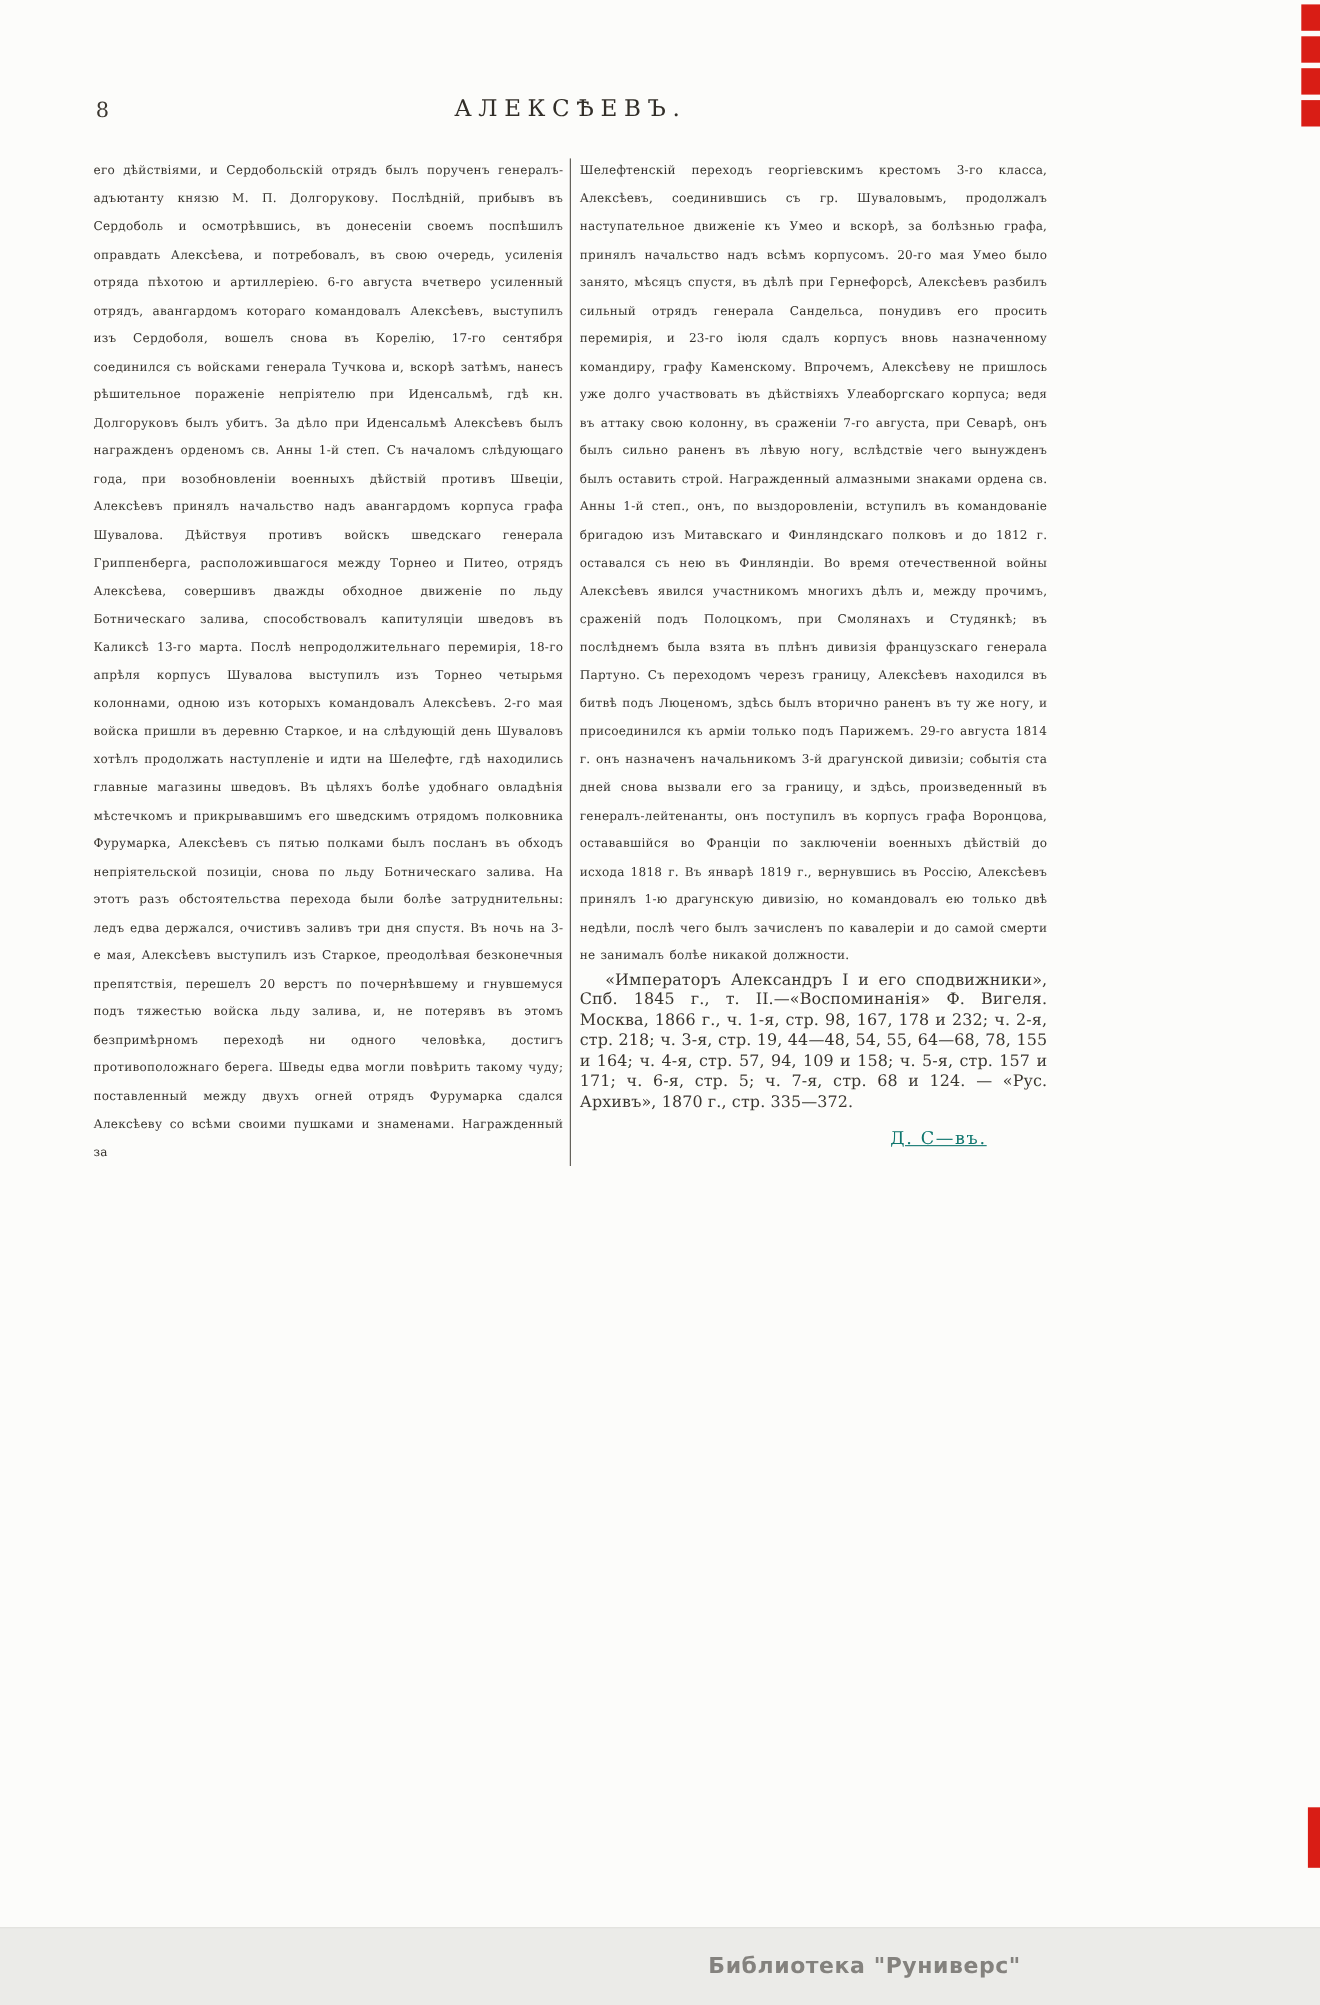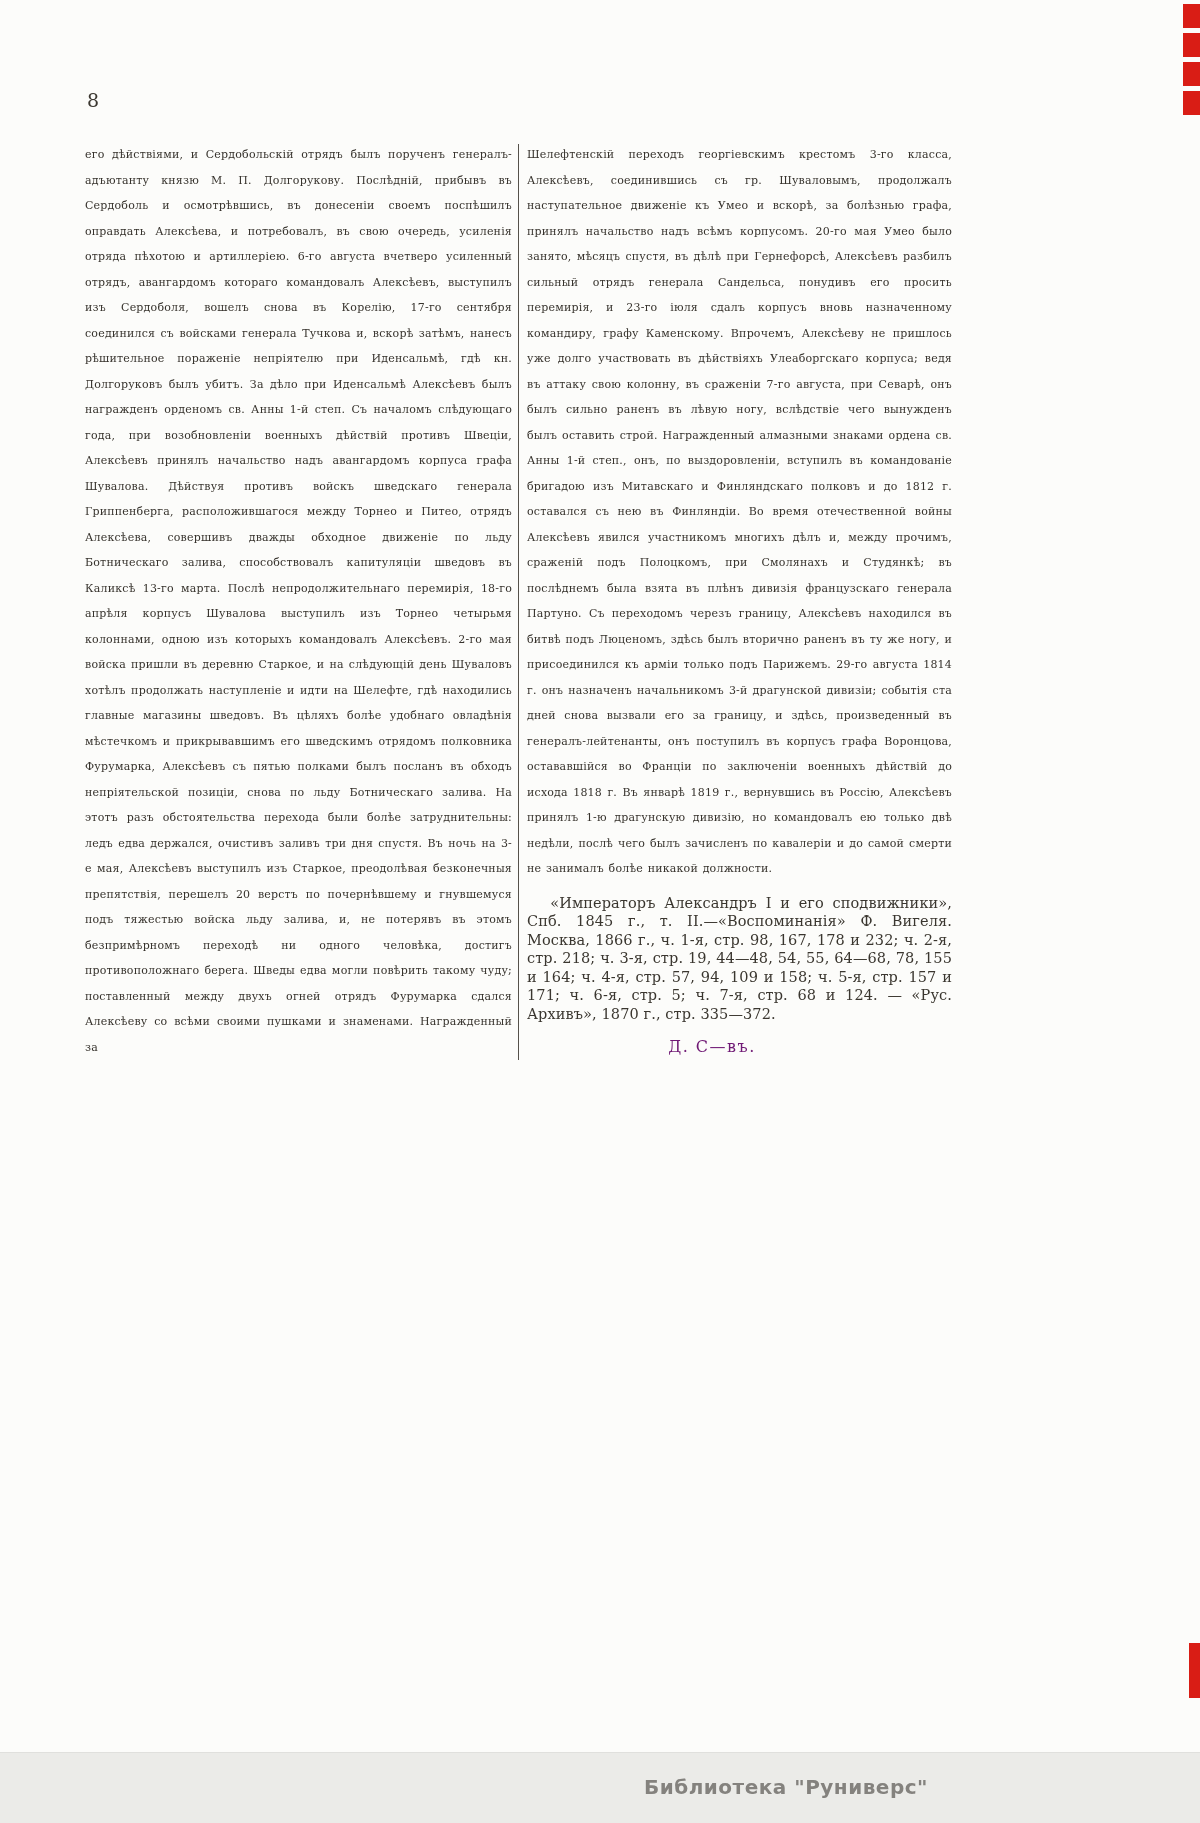--- a/index.html
+++ b/index.html
@@ -32,27 +32,27 @@
     width:1px;background:#55514a;margin:2px 8px 0 6px;
   }
   .col-right{flex:1;min-width:0;}
   .body-text{
     font-size:11px;line-height:25.5px;
     text-align:justify;letter-spacing:0.2px;
     word-spacing:1px;
   }
   .footnote{
     font-size:14.5px;line-height:18.5px;
-    text-align:justify;margin-top:12px;
+    text-align:justify;margin-top:0;
     text-indent:1.6em;letter-spacing:0.1px;
     color:#3a362f;
   }
   .signature{
-    text-align:center;padding-right:55px;margin-top:14px;
-    font-size:16px;letter-spacing:1.5px;color:#701a75;
+    text-align:right;padding-right:55px;margin-top:14px;
+    font-size:16px;letter-spacing:1.5px;color:#0f766e;text-decoration:underline;
   }
   .red-marks-top{
     position:absolute;top:4px;right:0;width:17px;
     display:flex;flex-direction:column;gap:5px;
   }
   .red-mark{width:17px;height:24px;background:#d91d15;}
   .red-mark-bottom{
     position:absolute;right:0;top:1643px;
     width:11px;height:55px;background:#d91d15;
   }
@@ -67,20 +67,21 @@
     letter-spacing:0.5px;
   }
 </style>
 </head>
 <body>
 
 <div class="page">
 
   <div class="header">
     <span class="page-number">8</span>
+    <span class="title">АЛЕКСѢЕВЪ.</span>
   </div>
 
   <div class="columns">
     <div class="col-left body-text">его дѣйствіями, и Сердобольскій отрядъ былъ порученъ генералъ-адъютанту князю М. П. Долгорукову. Послѣдній, прибывъ въ Сердоболь и осмотрѣвшись, въ донесеніи своемъ поспѣшилъ оправдать Алексѣева, и потребовалъ, въ свою очередь, усиленія отряда пѣхотою и артиллеріею. 6-го августа вчетверо усиленный отрядъ, авангардомъ котораго командовалъ Алексѣевъ, выступилъ изъ Сердоболя, вошелъ снова въ Корелію, 17-го сентября соединился съ войсками генерала Тучкова и, вскорѣ затѣмъ, нанесъ рѣшительное пораженіе непріятелю при Иденсальмѣ, гдѣ кн. Долгоруковъ былъ убитъ. За дѣло при Иденсальмѣ Алексѣевъ былъ награжденъ орденомъ св. Анны 1-й степ. Съ началомъ слѣдующаго года, при возобновленіи военныхъ дѣйствій противъ Швеціи, Алексѣевъ принялъ начальство надъ авангардомъ корпуса графа Шувалова. Дѣйствуя противъ войскъ шведскаго генерала Гриппенберга, расположившагося между Торнео и Питео, отрядъ Алексѣева, совершивъ дважды обходное движеніе по льду Ботническаго залива, способствовалъ капитуляціи шведовъ въ Каликсѣ 13-го марта. Послѣ непродолжительнаго перемирія, 18-го апрѣля корпусъ Шувалова выступилъ изъ Торнео четырьмя колоннами, одною изъ которыхъ командовалъ Алексѣевъ. 2-го мая войска пришли въ деревню Старкое, и на слѣдующій день Шуваловъ хотѣлъ продолжать наступленіе и идти на Шелефте, гдѣ находились главные магазины шведовъ. Въ цѣляхъ болѣе удобнаго овладѣнія мѣстечкомъ и прикрывавшимъ его шведскимъ отрядомъ полковника Фурумарка, Алексѣевъ съ пятью полками былъ посланъ въ обходъ непріятельской позиціи, снова по льду Ботническаго залива. На этотъ разъ обстоятельства перехода были болѣе затруднительны: ледъ едва держался, очистивъ заливъ три дня спустя. Въ ночь на 3-е мая, Алексѣевъ выступилъ изъ Старкое, преодолѣвая безконечныя препятствія, перешелъ 20 верстъ по почернѣвшему и гнувшемуся подъ тяжестью войска льду залива, и, не потерявъ въ этомъ безпримѣрномъ переходѣ ни одного человѣка, достигъ противоположнаго берега. Шведы едва могли повѣрить такому чуду; поставленный между двухъ огней отрядъ Фурумарка сдался Алексѣеву со всѣми своими пушками и знаменами. Награжденный за</div>
     <div class="divider"></div>
     <div class="col-right">
       <div class="body-text">Шелефтенскій переходъ георгіевскимъ крестомъ 3-го класса, Алексѣевъ, соединившись съ гр. Шуваловымъ, продолжалъ наступательное движеніе къ Умео и вскорѣ, за болѣзнью графа, принялъ начальство надъ всѣмъ корпусомъ. 20-го мая Умео было занято, мѣсяцъ спустя, въ дѣлѣ при Гернефорсѣ, Алексѣевъ разбилъ сильный отрядъ генерала Сандельса, понудивъ его просить перемирія, и 23-го іюля сдалъ корпусъ вновь назначенному командиру, графу Каменскому. Впрочемъ, Алексѣеву не пришлось уже долго участвовать въ дѣйствіяхъ Улеаборгскаго корпуса; ведя въ аттаку свою колонну, въ сраженіи 7-го августа, при Севарѣ, онъ былъ сильно раненъ въ лѣвую ногу, вслѣдствіе чего вынужденъ былъ оставить строй. Награжденный алмазными знаками ордена св. Анны 1-й степ., онъ, по выздоровленіи, вступилъ въ командованіе бригадою изъ Митавскаго и Финляндскаго полковъ и до 1812 г. оставался съ нею въ Финляндіи. Во время отечественной войны Алексѣевъ явился участникомъ многихъ дѣлъ и, между прочимъ, сраженій подъ Полоцкомъ, при Смолянахъ и Студянкѣ; въ послѣднемъ была взята въ плѣнъ дивизія французскаго генерала Партуно. Съ переходомъ черезъ границу, Алексѣевъ находился въ битвѣ подъ Люценомъ, здѣсь былъ вторично раненъ въ ту же ногу, и присоединился къ арміи только подъ Парижемъ. 29-го августа 1814 г. онъ назначенъ начальникомъ 3-й драгунской дивизіи; событія ста дней снова вызвали его за границу, и здѣсь, произведенный въ генералъ-лейтенанты, онъ поступилъ въ корпусъ графа Воронцова, остававшійся во Франціи по заключеніи военныхъ дѣйствій до исхода 1818 г. Въ январѣ 1819 г., вернувшись въ Россію, Алексѣевъ принялъ 1-ю драгунскую дивизію, но командовалъ ею только двѣ недѣли, послѣ чего былъ зачисленъ по кавалеріи и до самой смерти не занималъ болѣе никакой должности.</div>
       <div class="footnote">«Императоръ Александръ I и его сподвижники», Спб. 1845 г., т. II.—«Воспоминанія» Ф. Вигеля. Москва, 1866 г., ч. 1-я, стр. 98, 167, 178 и 232; ч. 2-я, стр. 218; ч. 3-я, стр. 19, 44—48, 54, 55, 64—68, 78, 155 и 164; ч. 4-я, стр. 57, 94, 109 и 158; ч. 5-я, стр. 157 и 171; ч. 6-я, стр. 5; ч. 7-я, стр. 68 и 124. — «Рус. Архивъ», 1870 г., стр. 335—372.</div>
       <div class="signature">Д. С—въ.</div>
     </div>

